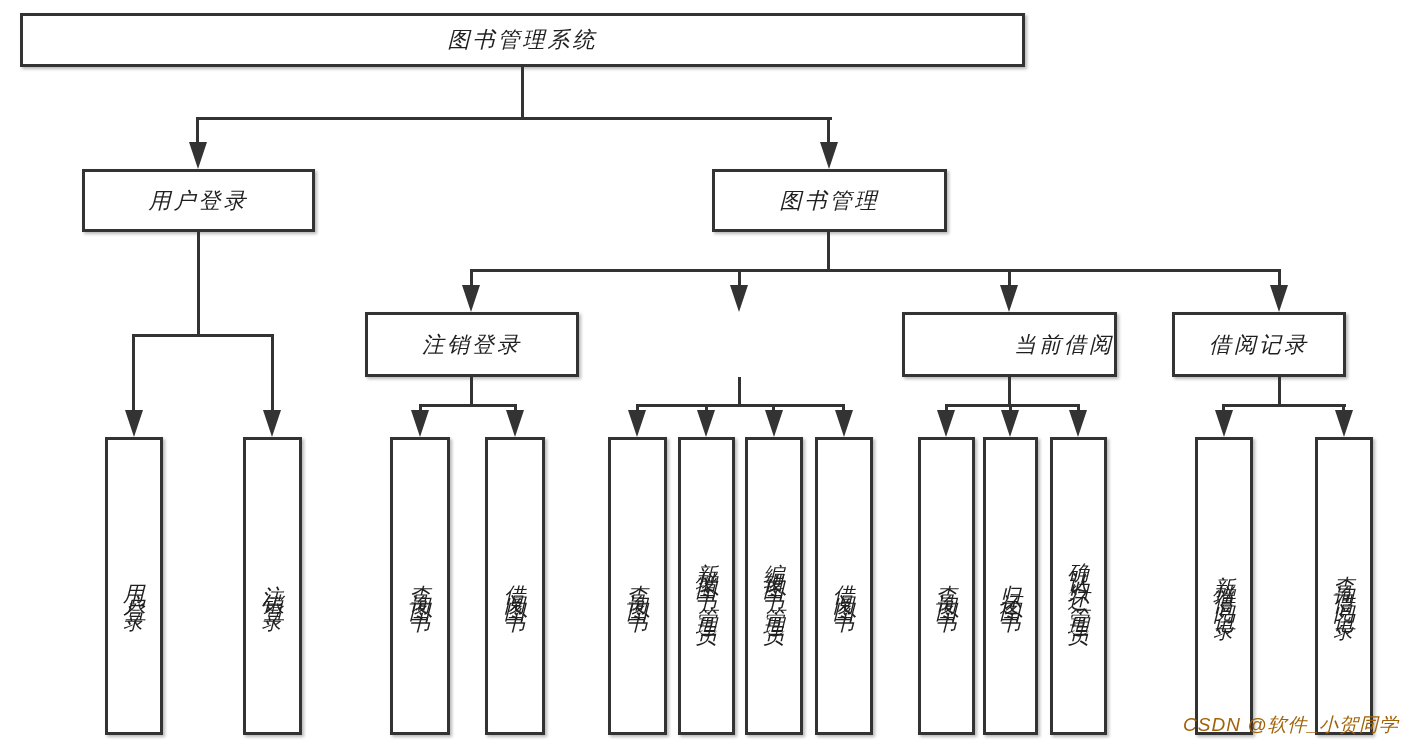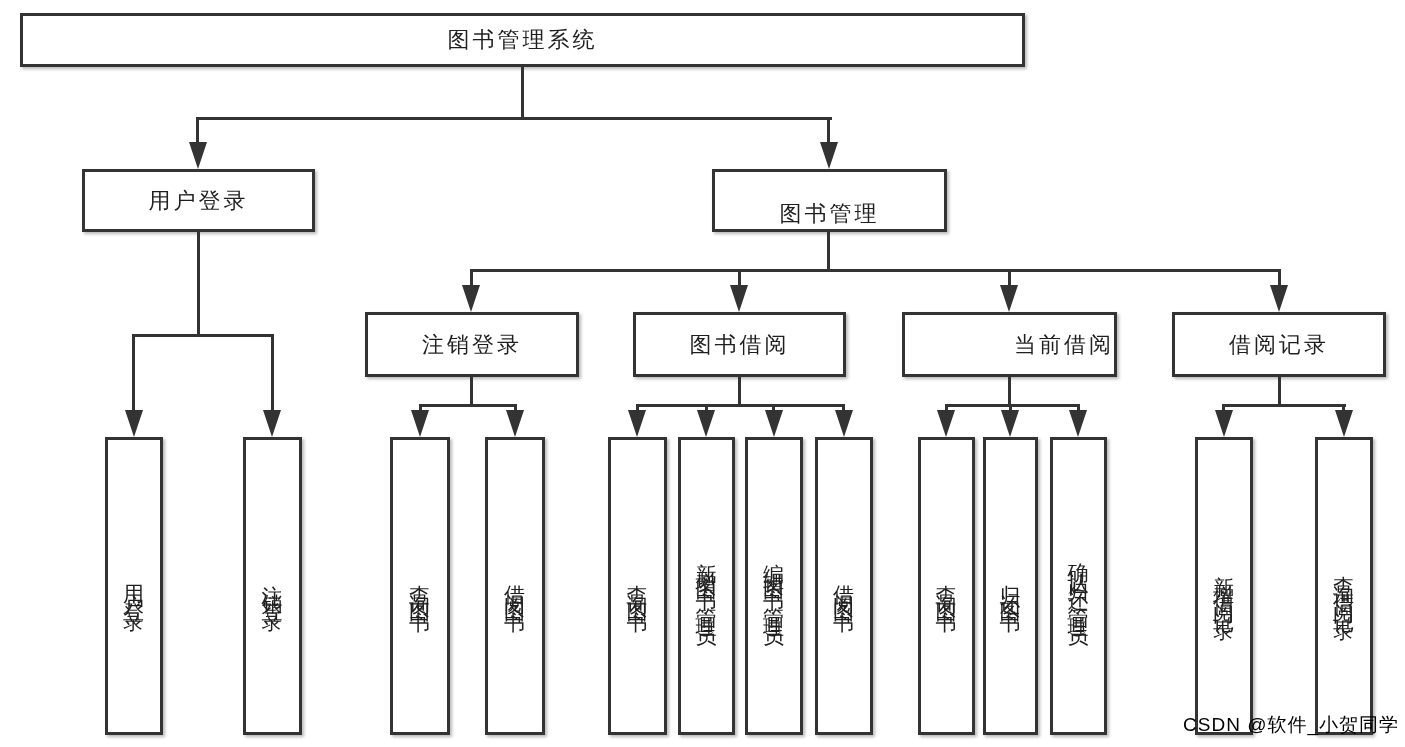--- a/index.html
+++ b/index.html
@@ -2,20 +2,21 @@
 <html><head>
 <meta charset="utf-8">
 <style>
   html,body{margin:0;padding:0;background:#ffffff;}
   .canvas{
     position:relative;
     width:1405px;height:747px;
     background:#ffffff;
     font-family:"Liberation Sans","DejaVu Sans",sans-serif;
     overflow:hidden;
+    font-style:italic;
   }
   .hbox{
     position:absolute;
     box-sizing:border-box;
     background:#ffffff;
     border:3px solid #333333;
     display:flex;align-items:center;justify-content:center;
     font-size:22px;letter-spacing:3px;color:#1f1f1f;
     box-shadow:2px 2px 3px rgba(0,0,0,0.28);
   }
@@ -41,21 +42,21 @@
   .arr{
     position:absolute;width:0;height:0;
     border-left:9px solid transparent;
     border-right:9px solid transparent;
     border-top:27px solid #333333;
   }
   .watermark{
     position:absolute;
     top:712px;right:6px;
     font-size:19px;letter-spacing:1px;
-    color:#000000;
+    color:#a16207;
     z-index:5;
   }
 </style>
 </head>
 <body>
 
 <div class="canvas">
 
   <div class="hbox" style="left:20px;top:13px;width:1005px;height:54px;">
     <span>图书管理系统</span>
@@ -64,21 +65,21 @@
   <div class="vl" style="left:521px;top:67px;height:51px;"></div>
   <div class="hl" style="left:196px;top:117px;width:636px;"></div>
   <div class="vl" style="left:196px;top:117px;height:28px;"></div>
   <div class="arr" style="left:189px;top:142px;"></div>
   <div class="vl" style="left:827px;top:117px;height:28px;"></div>
   <div class="arr" style="left:820px;top:142px;"></div>
 
   <div class="hbox" style="left:82px;top:169px;width:233px;height:63px;">
     <span>用户登录</span>
   </div>
-  <div class="hbox" style="left:712px;top:169px;width:235px;height:63px;align-items:flex-end;">
+  <div class="hbox" style="left:712px;top:169px;width:235px;height:63px;">
     <span>图书管理</span>
   </div>
 
   <div class="vl" style="left:197px;top:232px;height:104px;"></div>
   <div class="hl" style="left:132px;top:334px;width:142px;"></div>
   <div class="vl" style="left:132px;top:334px;height:80px;"></div>
   <div class="arr" style="left:125px;top:410px;"></div>
   <div class="vl" style="left:271px;top:334px;height:80px;"></div>
   <div class="arr" style="left:263px;top:410px;"></div>
 
@@ -89,27 +90,24 @@
   <div class="vl" style="left:738px;top:269px;height:20px;"></div>
   <div class="arr" style="left:730px;top:285px;"></div>
   <div class="vl" style="left:1008px;top:269px;height:20px;"></div>
   <div class="arr" style="left:1000px;top:285px;"></div>
   <div class="vl" style="left:1278px;top:269px;height:20px;"></div>
   <div class="arr" style="left:1270px;top:285px;"></div>
 
   <div class="hbox" style="left:365px;top:312px;width:214px;height:65px;">
     <span>注销登录</span>
   </div>
-  <div class="hbox" style="left:633px;top:312px;width:213px;height:65px;">
-    <span>图书借阅</span>
-  </div>
   <div class="hbox" style="left:902px;top:312px;width:215px;height:65px;justify-content:flex-end;">
     <span>当前借阅</span>
   </div>
-  <div class="hbox" style="left:1172px;top:312px;width:214px;height:65px;">
+  <div class="hbox" style="left:1172px;top:312px;width:174px;height:65px;">
     <span>借阅记录</span>
   </div>
 
   <div class="vl" style="left:470px;top:377px;height:30px;"></div>
   <div class="hl" style="left:419px;top:404px;width:98px;"></div>
   <div class="vl" style="left:419px;top:404px;height:10px;"></div>
   <div class="arr" style="left:411px;top:410px;"></div>
   <div class="vl" style="left:514px;top:404px;height:10px;"></div>
   <div class="arr" style="left:506px;top:410px;"></div>
 

